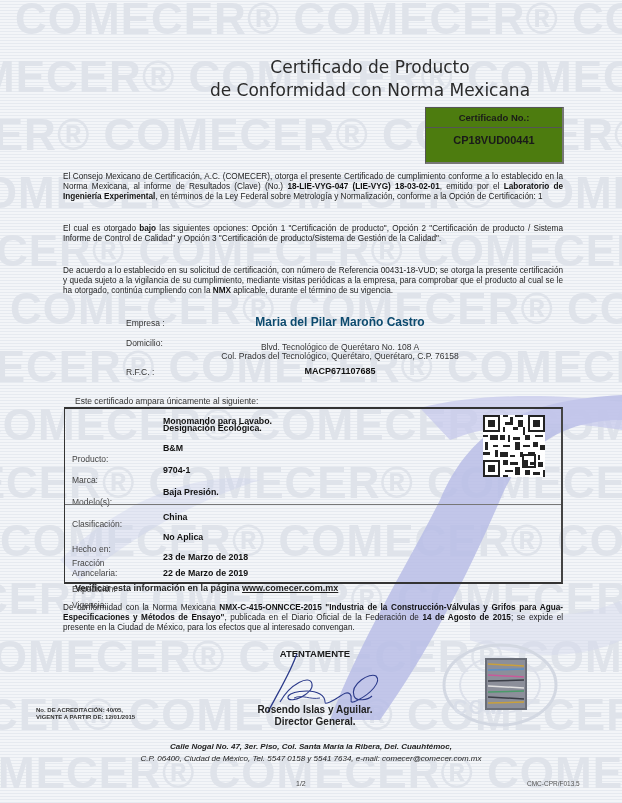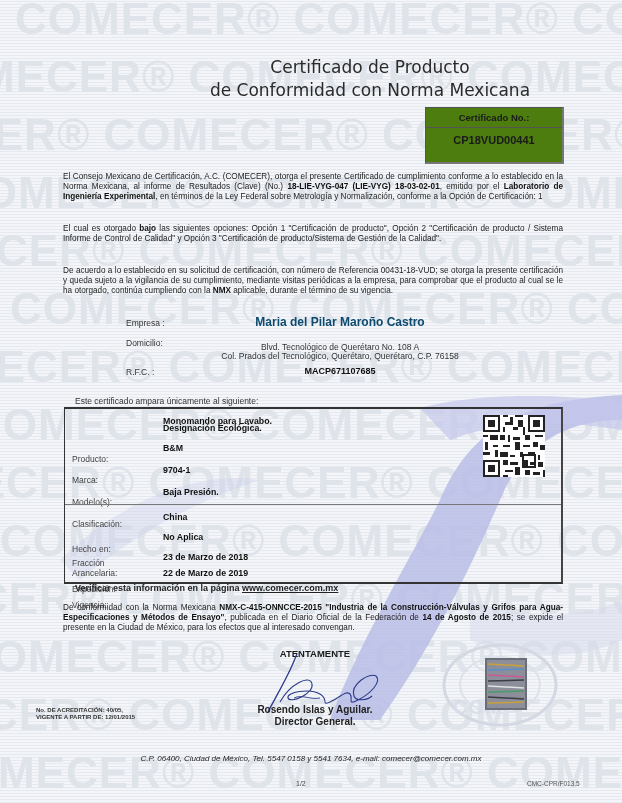--- a/index.html
+++ b/index.html
@@ -272,18 +272,19 @@
         <path d="M 3 12 L 39 11" stroke="#5a8fc7"></path>
       <path d="M 3 17 L 39 19" stroke="#c85a9a"></path>
         <path d="M 3 23 L 39 22" stroke="#3a3d46"></path>
       <path d="M 3 28 L 39 30" stroke="#e0e0e0"></path>
         <path d="M 3 34 L 39 33" stroke="#4a9a6a"></path>
       <path d="M 3 39 L 39 41" stroke="#3a3d46"></path>
         <path d="M 3 45 L 39 44" stroke="#c9a03c"></path>
     </g>
   </svg>
 
+  <div class="footer" style="top:742px;">Calle Nogal No. 47, 3er. Piso, Col. Santa María la Ribera, Del. Cuauhtémoc,</div>
   <div class="footer" style="top:754px;font-weight:normal;">
     <span>C.P. 06400, Ciudad de México, Tel. 5547 0158 y 5541 7634, e-mail: </span><a>comecer@comecer.com.mx</a>
   </div>
   <div class="page-num">1/2</div>
   <div class="doc-code">CMC-CPR/F013.5</div>
 </div>
 
 </body></html>

